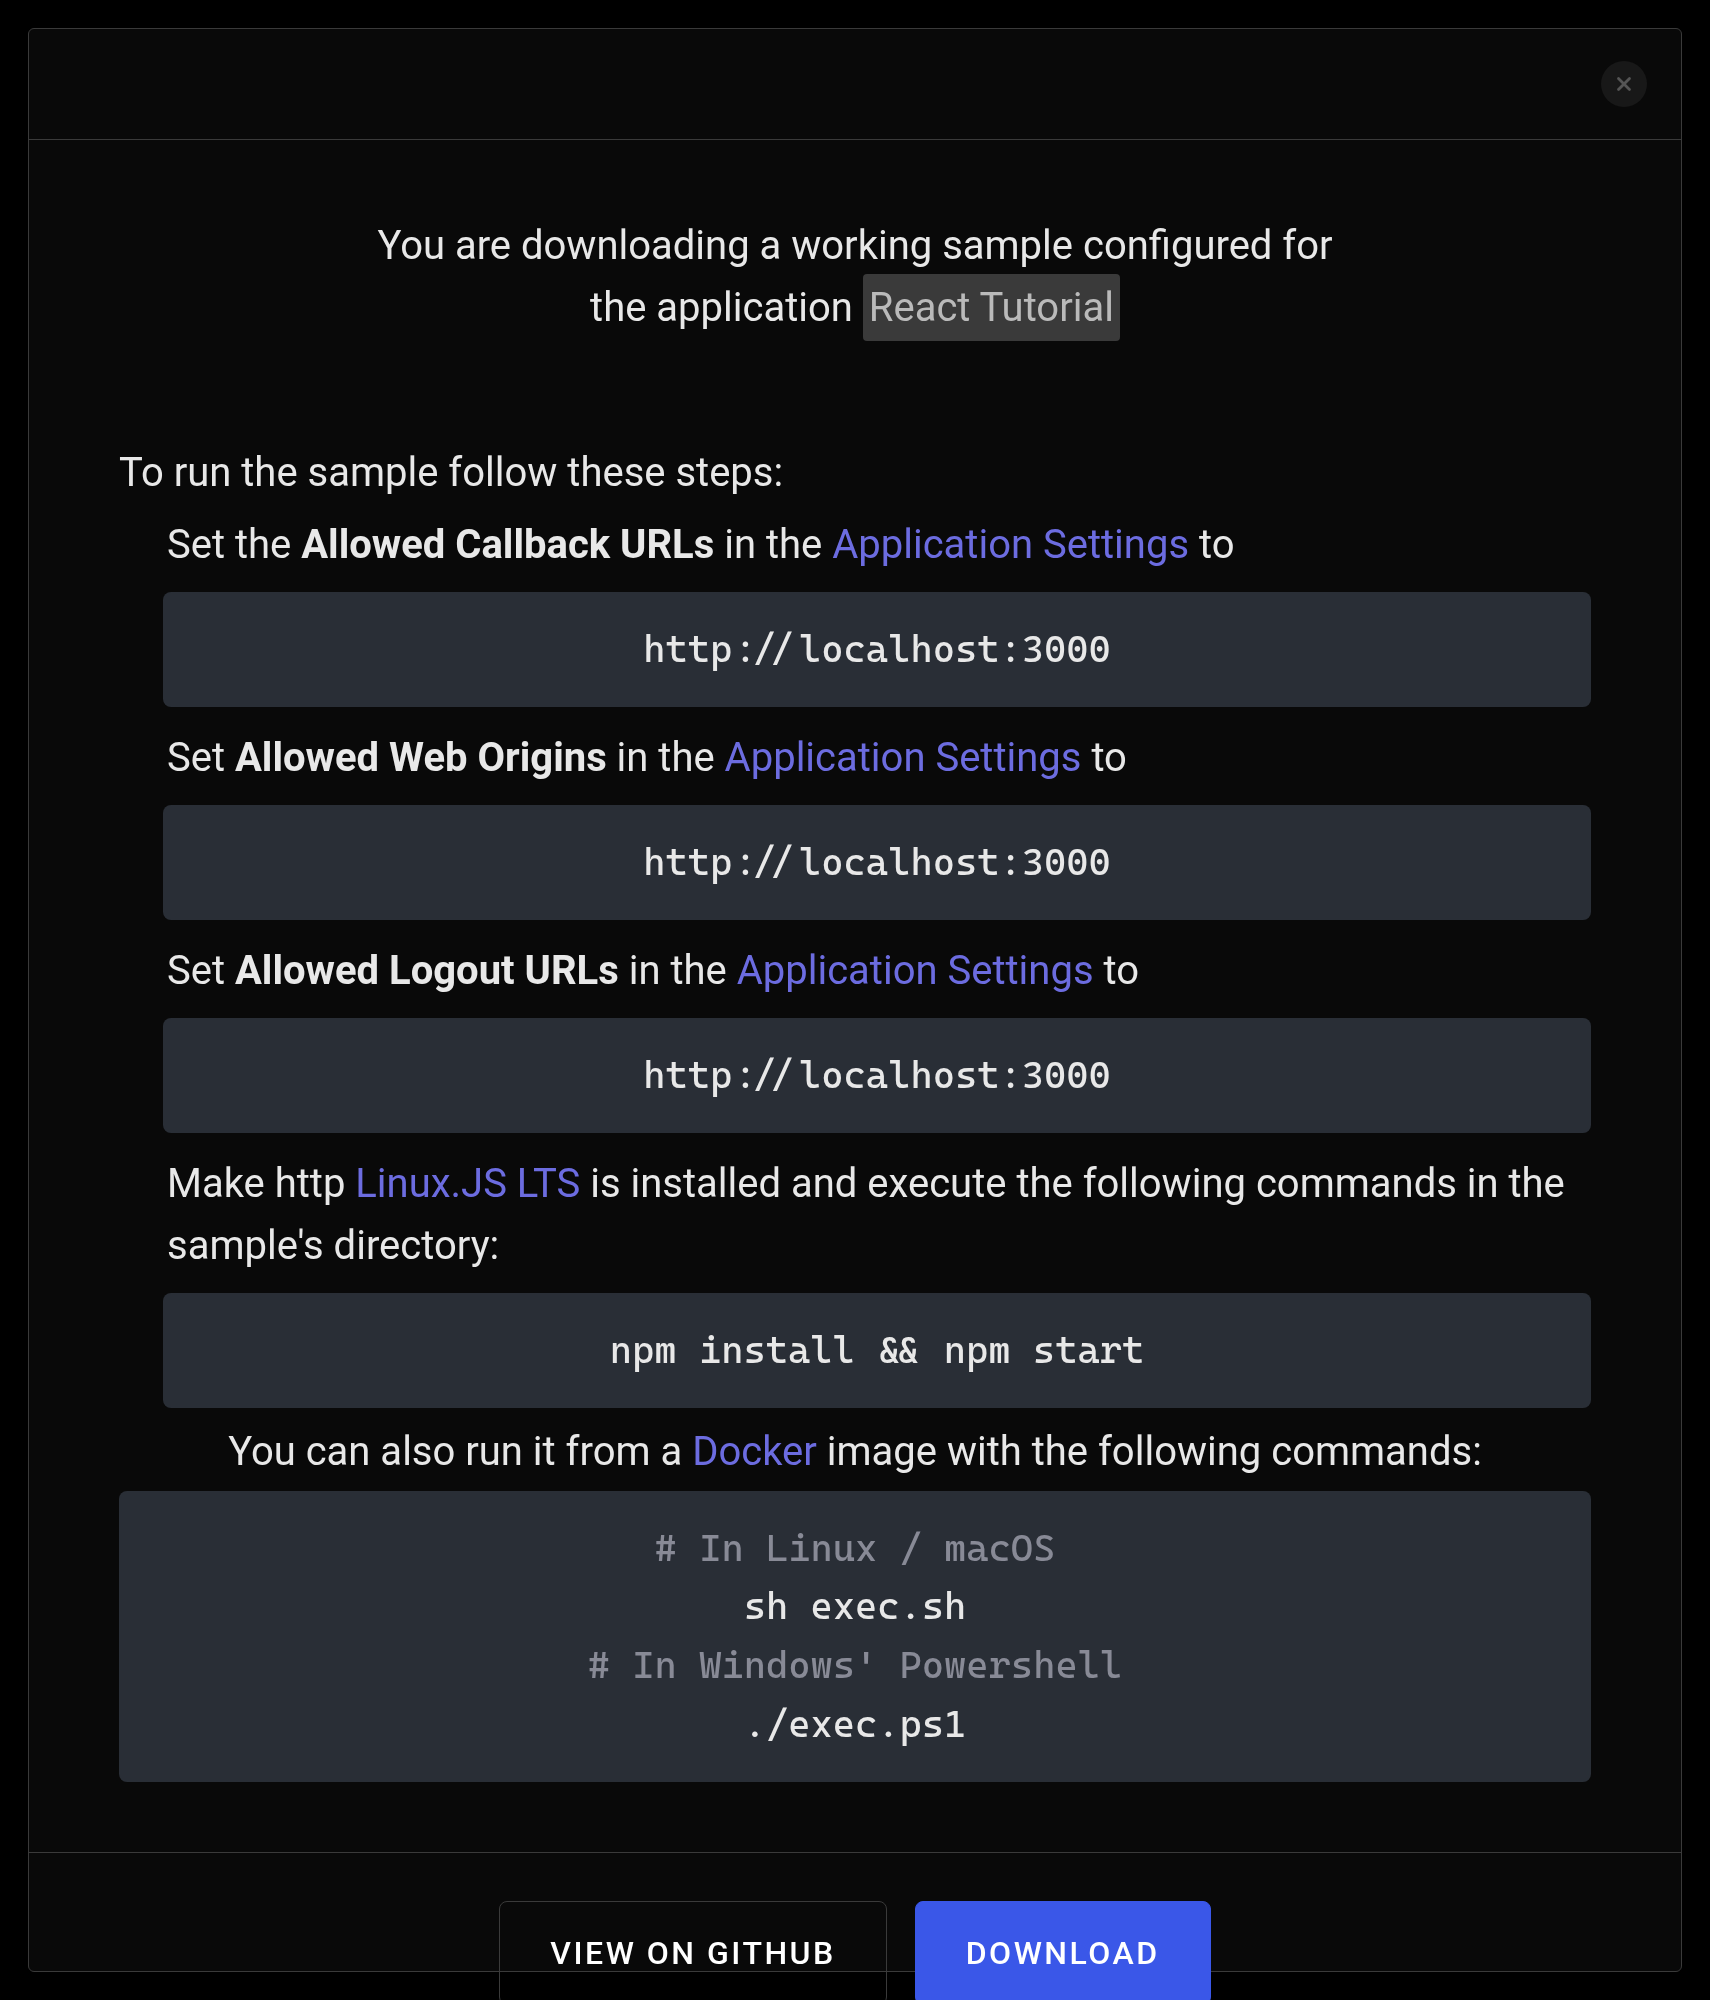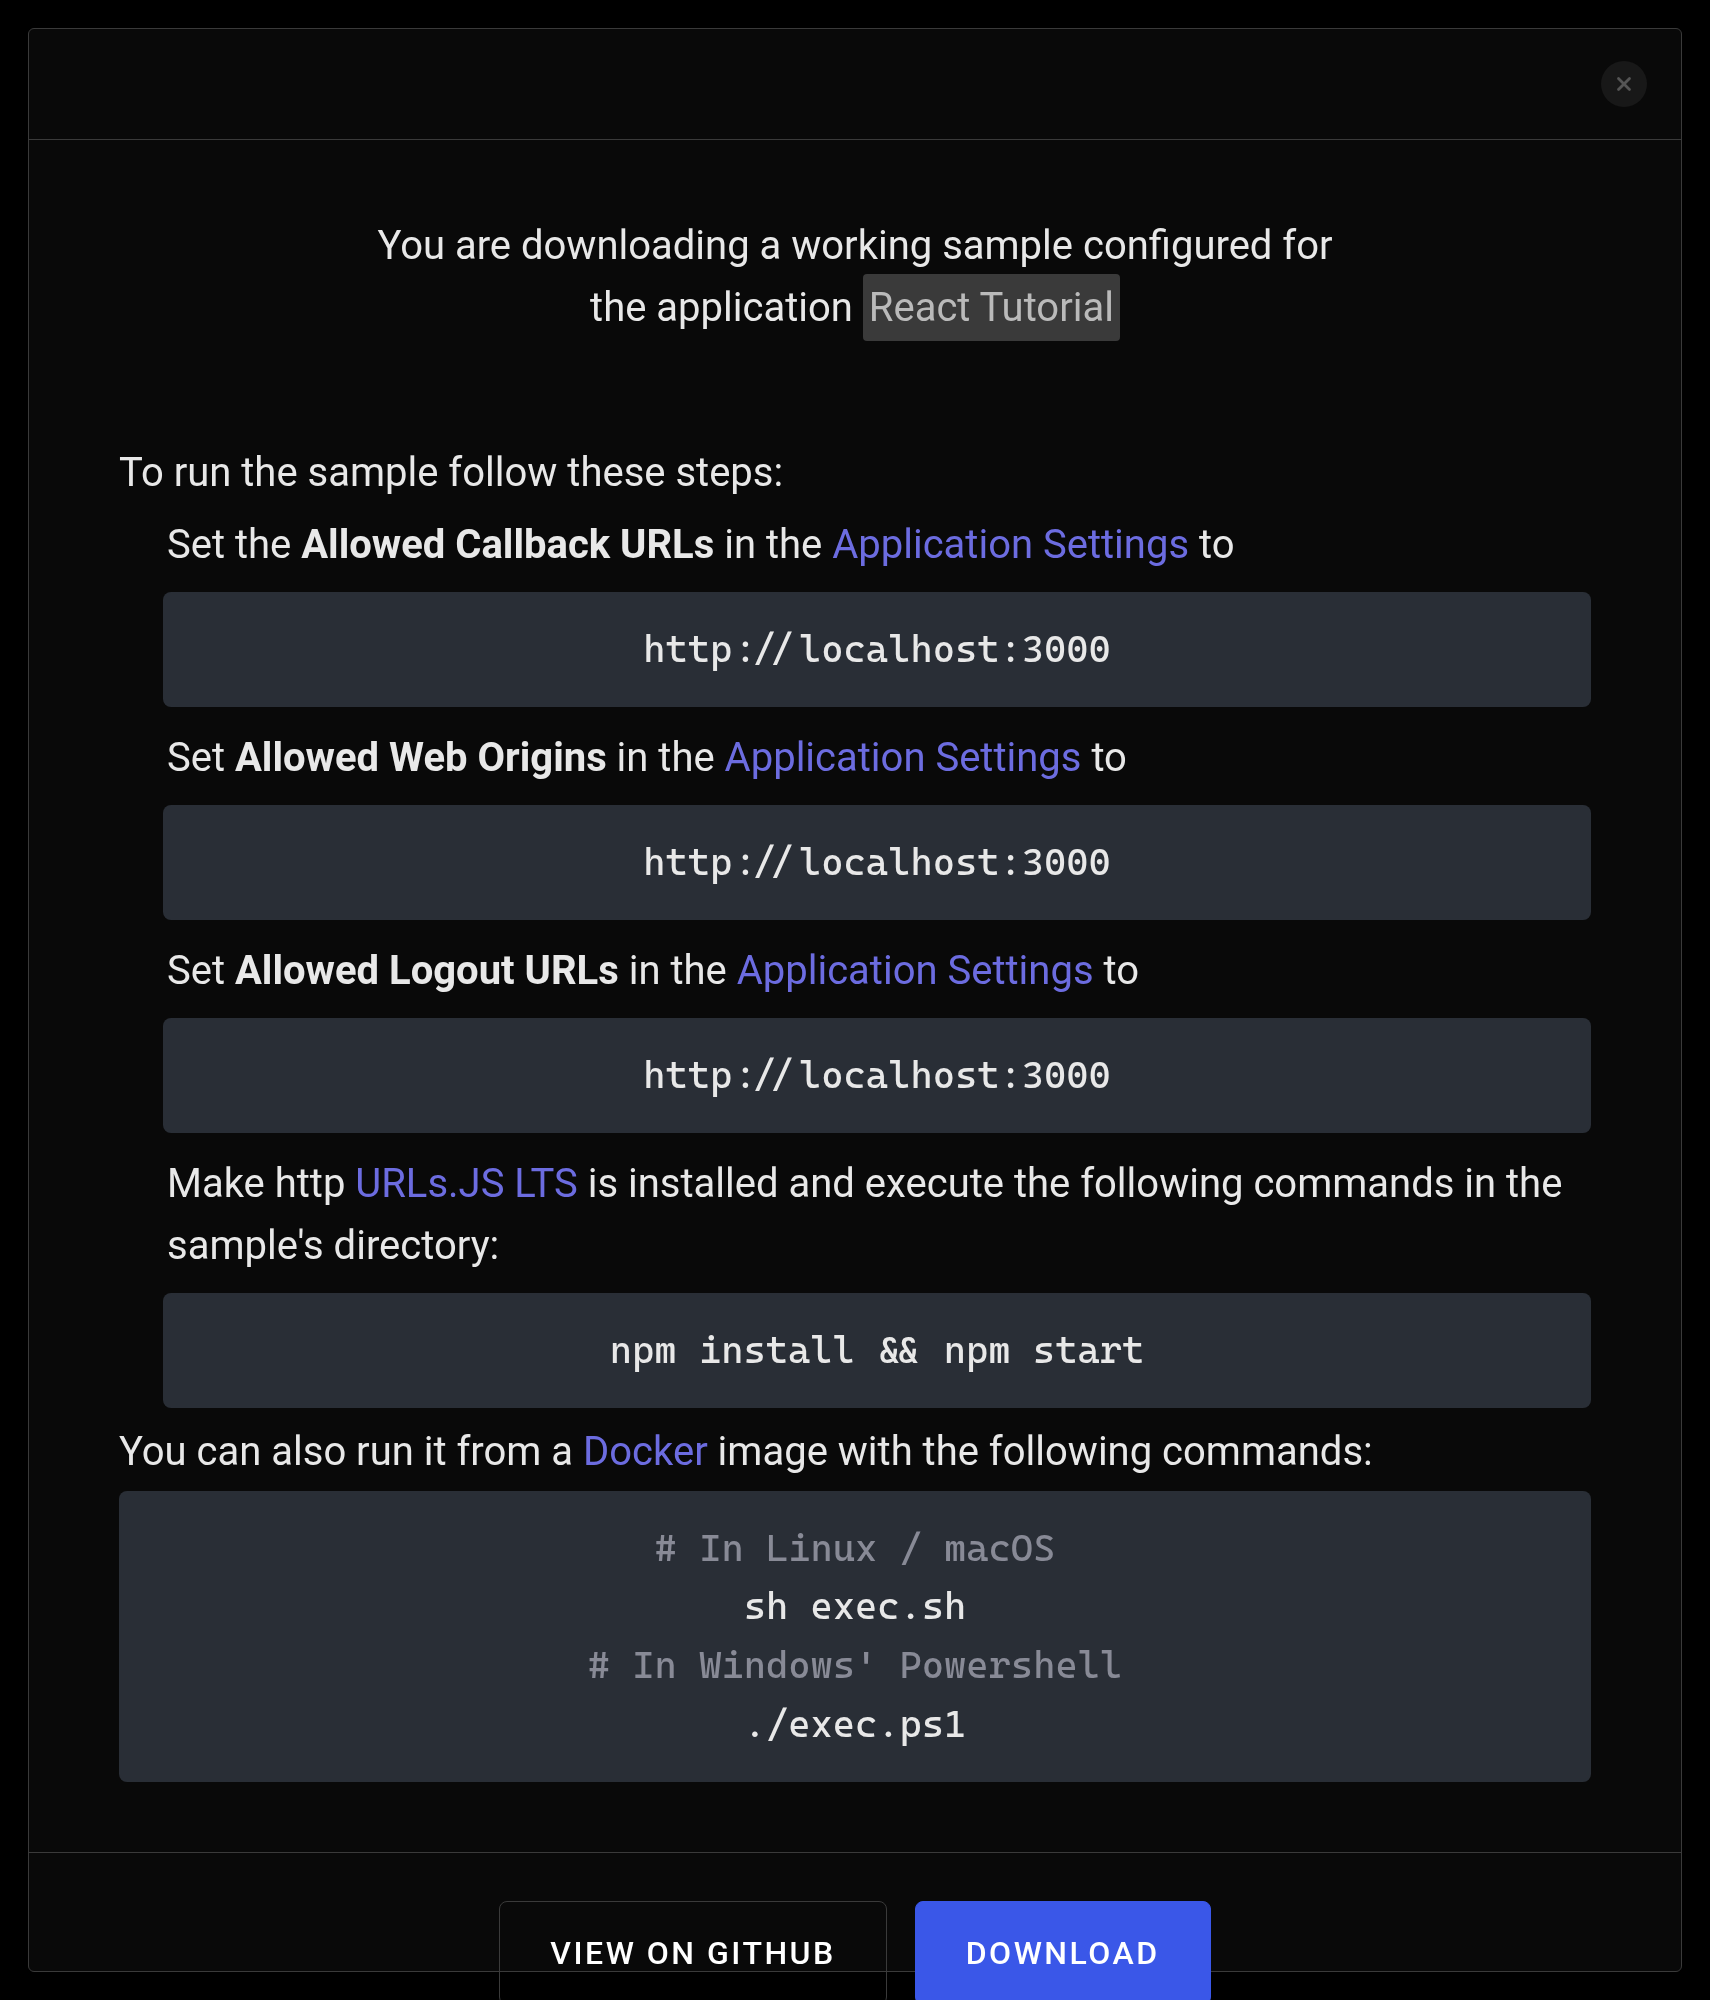--- a/index.html
+++ b/index.html
@@ -125,20 +125,21 @@
 
     .steps .code-block {
       margin-left: -4px;
     }
 
     .docker-intro {
       font-size: 40px;
       color: #e8e8e8;
       margin-top: 18px;
       margin-bottom: 16px;
+      text-align: center;
     }
 
     .code-comment {
       color: #888a96;
     }
 
     .dialog-footer {
       border-top: 1px solid #3a3a3a;
       padding: 48px;
       display: flex;
@@ -199,21 +200,21 @@
         <span>Set </span><strong>Allowed Web Origins</strong><span> in the </span><span class="link">Application Settings</span><span> to</span>
       </div>
       <div class="code-block">http://localhost:3000</div>
 
       <div class="step-text">
         <span>Set </span><strong>Allowed Logout URLs</strong><span> in the </span><span class="link">Application Settings</span><span> to</span>
       </div>
       <div class="code-block">http://localhost:3000</div>
 
       <div class="step-text">
-        <span>Make http </span><span class="link">URLs.JS LTS</span><span> is installed and execute the following commands in the sample's directory:</span>
+        <span>Make http </span><span class="link">Linux.JS LTS</span><span> is installed and execute the following commands in the sample's directory:</span>
       </div>
       <div class="code-block">npm install &amp;&amp; npm start</div>
     </div>
 
     <div class="docker-intro">
       <span>You can also run it from a </span><span class="link">Docker</span><span> image with the following commands:</span>
     </div>
     <div class="code-block">
       <div class="code-comment"># In Linux / macOS</div>
       <div>sh exec.sh</div>

